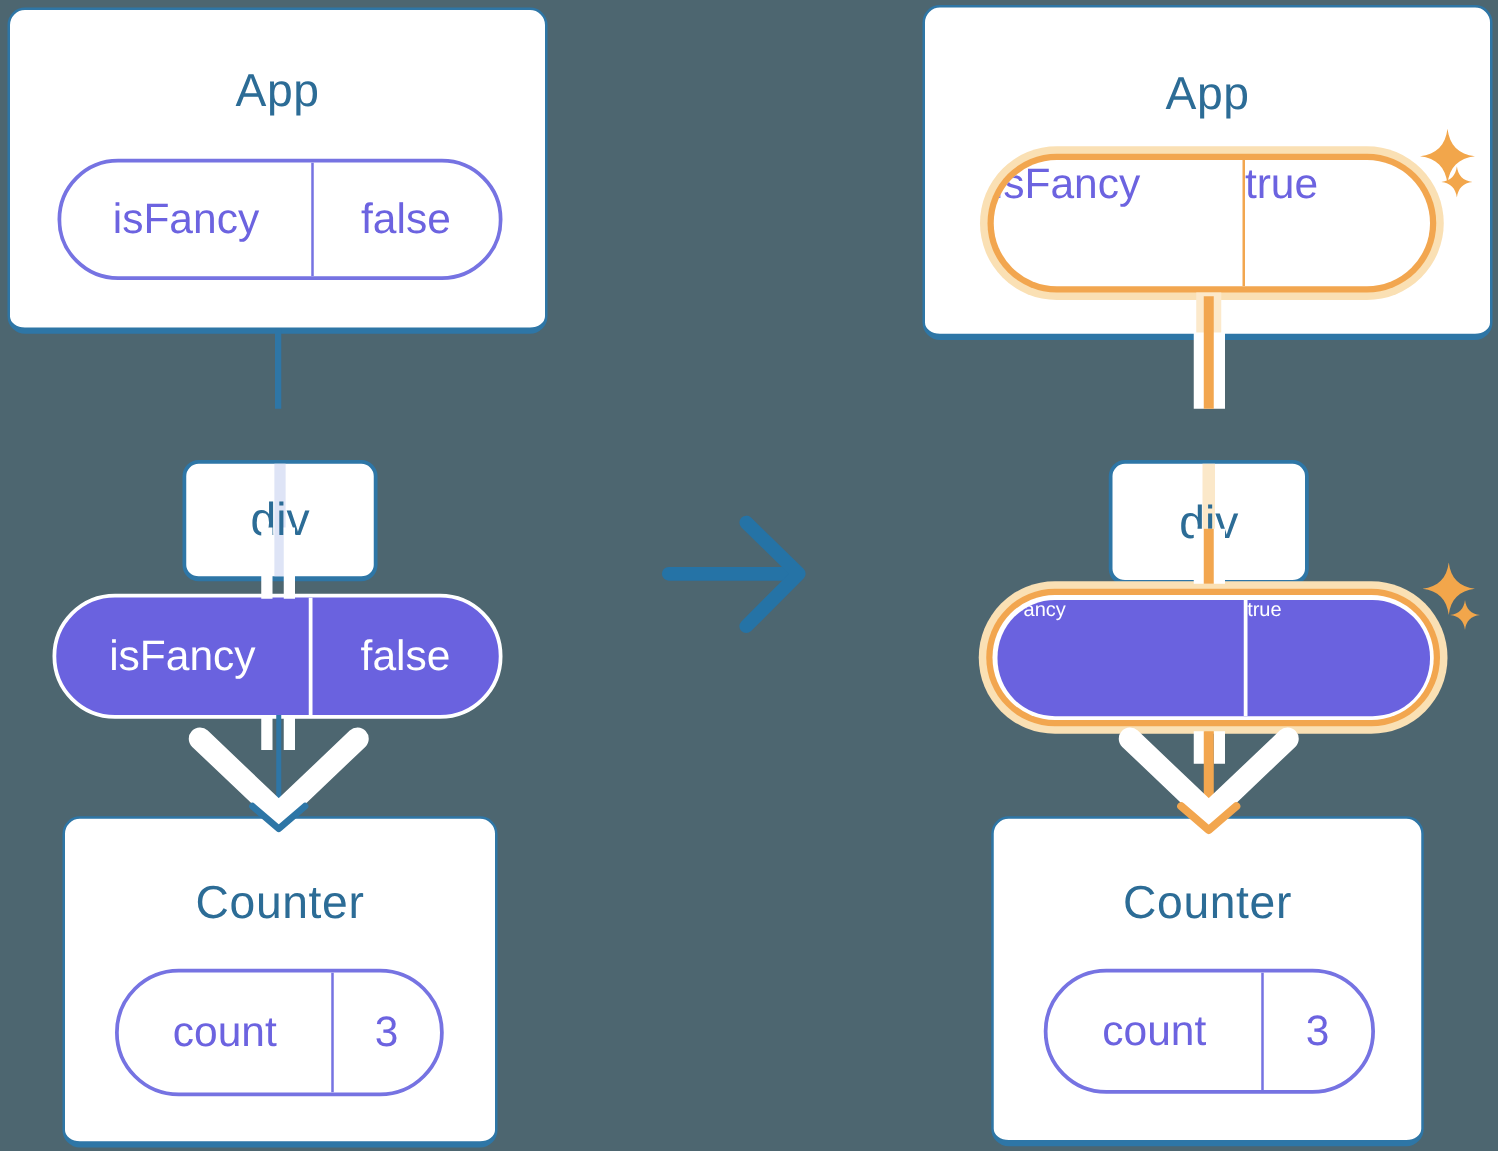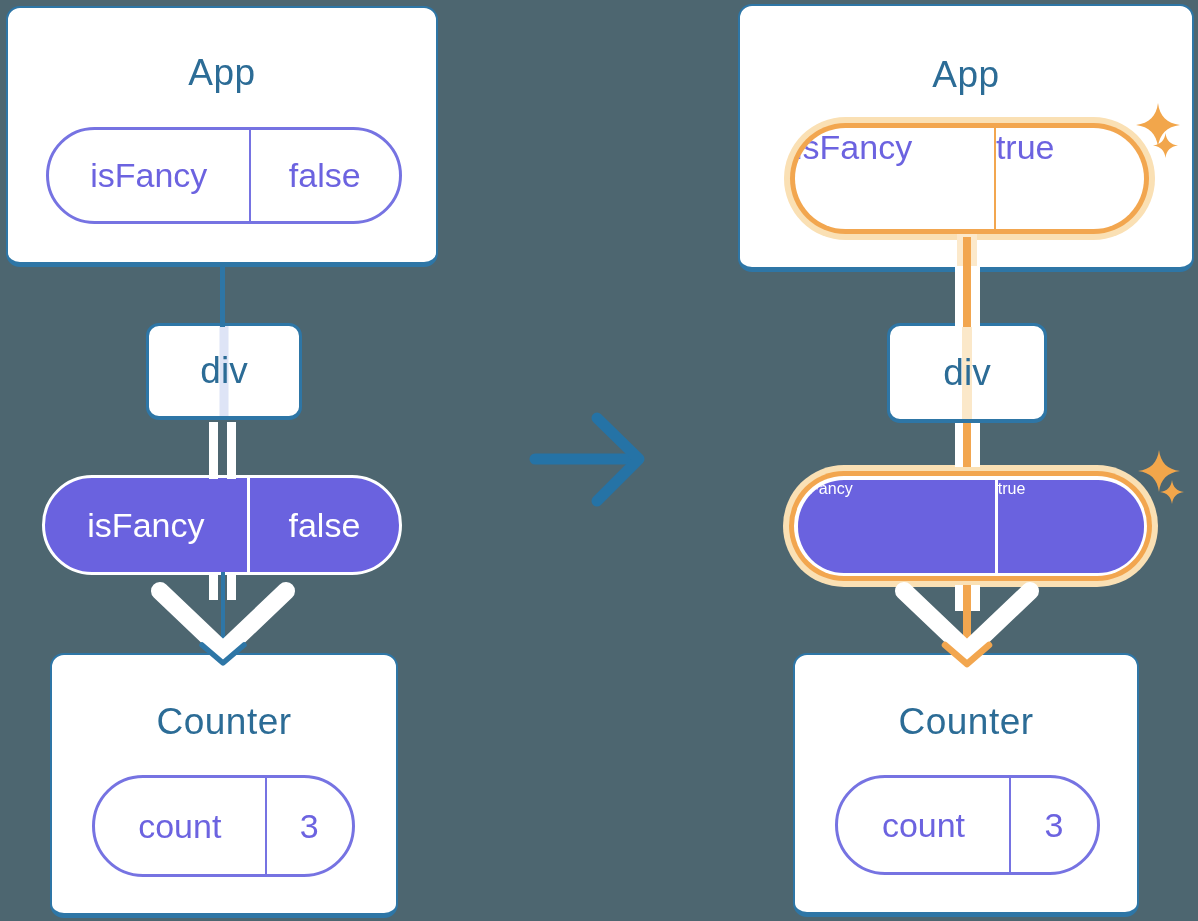--- a/index.html
+++ b/index.html
@@ -43,21 +43,21 @@
   .ring-inner-white .cell{font-size:34px;color:#6C63E0;}
   .ring-inner-white .cell.value{border-left:2.5px solid #F2A64F;}
   .gapwhite{box-sizing:border-box;background:#fff;border-radius:50px;padding:3.5px;width:100%;height:100%;}
   .fillpurple{box-sizing:border-box;background:#6A62DF;border-radius:46px;width:100%;height:100%;display:flex;overflow:hidden;color:#fff;}
   .fillpurple .cell.value{border-left:3px solid #fff;}
 
   
   .divbox{
     position:absolute;background:#fff;box-sizing:border-box;
     border:3px solid #2E76A6;border-bottom-width:4px;border-radius:13px;
-    display:flex;align-items:center;justify-content:center;z-index:1;
+    display:flex;align-items:center;justify-content:center;z-index:1;margin-top:45px;
   }
   .divbox .stripe{position:absolute;top:0;bottom:0;left:50%;transform:translateX(-50%);}
   .divbox .lbl{position:relative;color:#2C6C96;font-size:37px;font-weight:500;}
 
   
   .vline{position:absolute;z-index:3;}
   .z4{z-index:4;}
   svg.overlay{position:absolute;z-index:4;}
 </style>
 </head>

